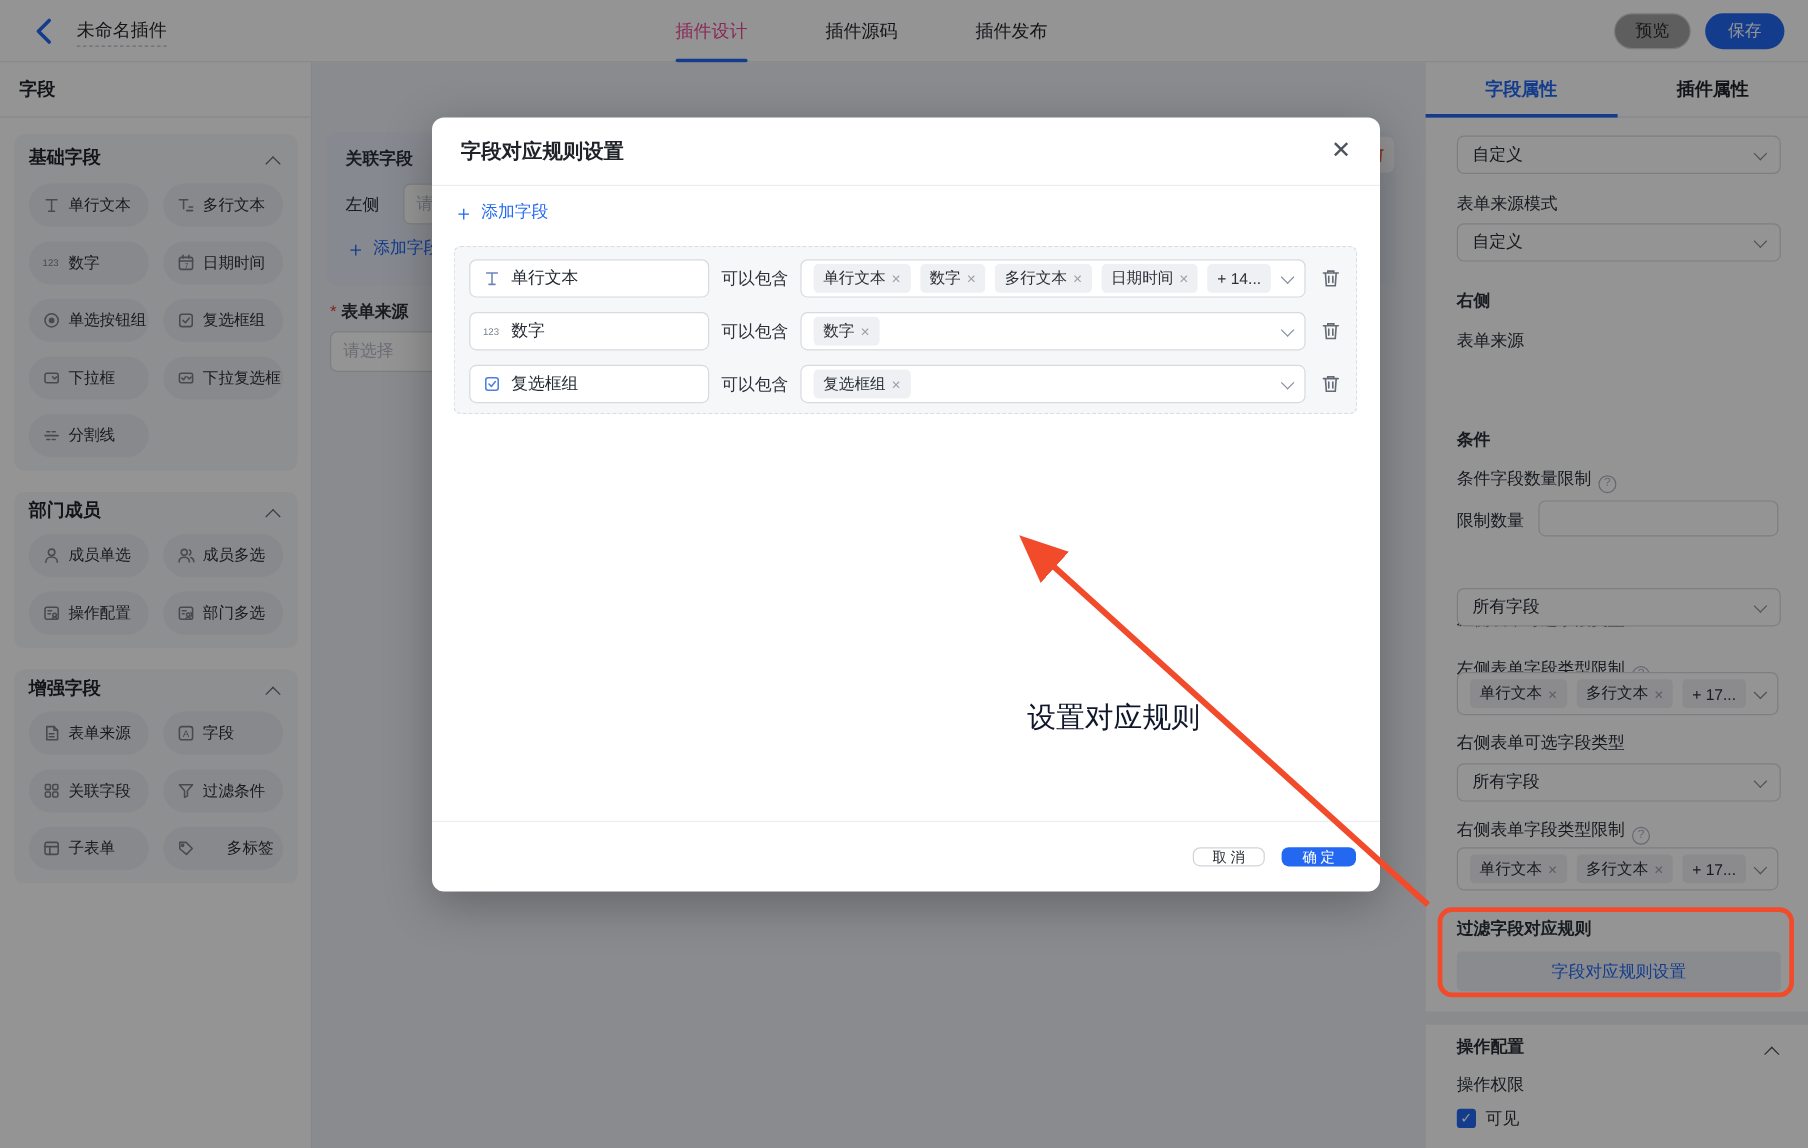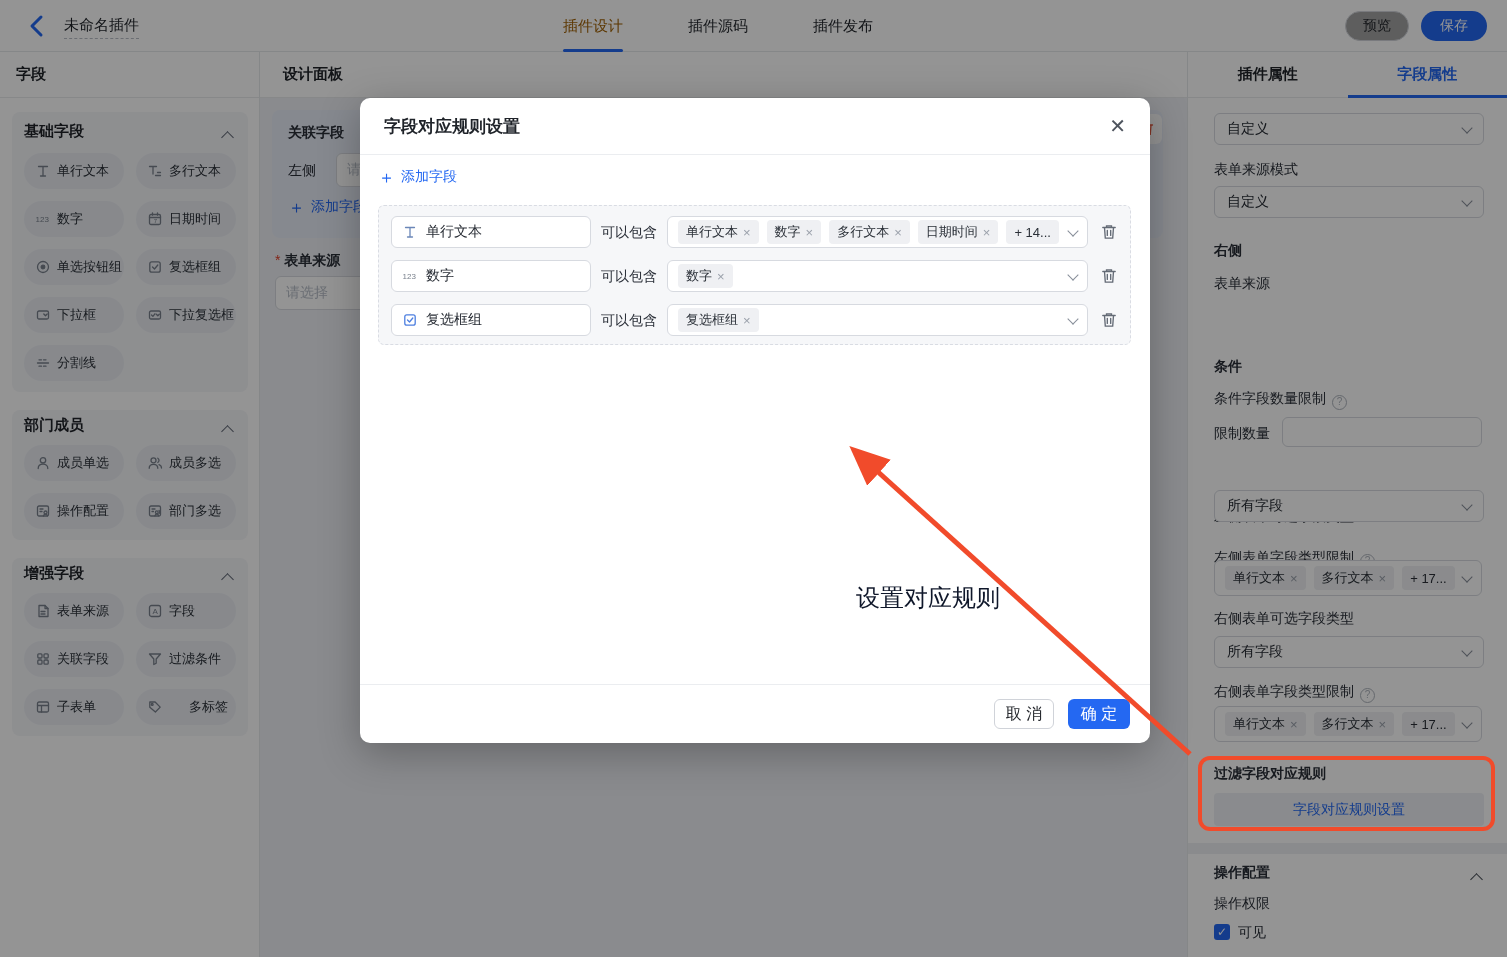--- a/index.html
+++ b/index.html
@@ -6,21 +6,21 @@
   *{box-sizing:border-box;font-family:"Liberation Sans","DejaVu Sans",sans-serif;}
   #stage{position:relative;width:1507px;height:957px;background:#fff;overflow:hidden;}
   .abs{position:absolute;}
   .bold{font-weight:700;}
   .lbl{font-size:14px;color:#2a2f38;line-height:16px;}
   .h15{font-size:15px;color:#1f2329;font-weight:700;}
   
   #topbar{position:absolute;left:0;top:0;width:1507px;height:52px;background:#fff;border-bottom:1px solid #e6e8eb;}
   .topbtn{position:absolute;top:11px;height:30px;border-radius:15px;font-size:14px;display:flex;align-items:center;justify-content:center;cursor:pointer;}
   .tab{position:relative;height:52px;display:flex;align-items:center;font-size:15px;color:#1f2329;cursor:pointer;}
-  .tab.active{color:#a16207;}
+  .tab.active{color:#ec4899;}
   .tab.active .tabline{position:absolute;left:0;right:0;bottom:0;height:3px;background:#2468f2;border-radius:2px;}
   
   #sidebar{position:absolute;left:0;top:52px;width:260px;bottom:0;background:#fff;border-right:1px solid #e6e8eb;}
   #sidebar .head{height:46px;border-bottom:1px solid #e8eaed;display:flex;align-items:center;padding-left:16px;}
   .group{position:absolute;left:12px;width:236px;background:#f5f6f9;border-radius:8px;}
   .gtitle{position:absolute;left:12px;top:10px;}
   .pill{position:absolute;width:100px;height:36px;border-radius:18px;background:#eaedf2;display:flex;align-items:center;gap:6px;padding-left:11px;font-size:13px;color:#2b3038;cursor:pointer;white-space:nowrap;}
   .pill .ic{width:16px;height:16px;flex:none;display:inline-flex;}
   .chevup{width:9px;height:9px;border-left:1.5px solid #5f6673;border-top:1.5px solid #5f6673;transform:rotate(45deg);display:inline-block;}
   .chev{width:8px;height:8px;border-right:1.5px solid #878e99;border-bottom:1.5px solid #878e99;transform:rotate(45deg);display:inline-block;margin-top:-3px;flex:none;}
@@ -41,21 +41,21 @@
   
   #dim{position:absolute;inset:0;background:rgba(0,0,0,0.42);z-index:40;}
   #modal{position:absolute;left:360px;top:98px;width:790px;height:645px;background:#fff;border-radius:10px;box-shadow:0 10px 40px rgba(0,0,0,.28);z-index:60;}
   #modal .mhead{height:57px;border-bottom:1px solid #ebedf0;display:flex;align-items:center;justify-content:space-between;padding:0 24px;}
   #mpanel{position:absolute;left:18px;top:107px;width:753px;height:140px;background:#f6f7f9;border:1px dashed #d9dce3;border-radius:6px;padding:10px 12px;display:flex;flex-direction:column;gap:12px;}
   .mrow{display:flex;align-items:center;height:32px;}
   .fieldbox{width:200px;height:32px;background:#fff;border:1px solid #d7dae0;border-radius:6px;display:flex;align-items:center;gap:8px;padding:0 10px;font-size:14px;color:#262b33;flex:none;}
   .mtags{height:32px;background:#fff;border:1px solid #d7dae0;border-radius:6px;flex:1;display:flex;align-items:center;gap:8px;padding:0 10px;margin:0 12px 0 10px;overflow:hidden;}
   .linkblue{color:#2468f2;font-size:14px;cursor:pointer;display:inline-flex;align-items:center;gap:6px;}
   .plus{font-size:17px;line-height:1;font-weight:400;}
-  .btn{height:30px;border-radius:6px;font-size:16px;display:flex;align-items:center;justify-content:center;cursor:pointer;}
+  .btn{height:16px;border-radius:6px;font-size:12px;display:flex;align-items:center;justify-content:center;cursor:pointer;font-family:Liberation Serif, serif;}
   
   .anno{z-index:70;}
   #annorect{position:absolute;left:1198px;top:756px;width:297px;height:75px;border:4px solid #f14b2b;border-radius:12px;z-index:70;pointer-events:none;}
   #annotext{position:absolute;left:856px;top:582px;font-size:24px;color:#0f172a;z-index:70;}
   .trashchip{position:absolute;width:30px;height:30px;background:#fdfdfd;border-radius:6px;display:flex;align-items:center;justify-content:center;}
   .ckbox{width:16px;height:16px;background:#2468f2;border-radius:3px;color:#fff;font-size:12px;display:inline-flex;align-items:center;justify-content:center;margin-right:8px;}
 </style>
 </head>
 <body>
 
@@ -273,23 +273,20 @@
               <path d="M2.8 8.3V3h5.3L13.2 8.1 8.4 13z"></path>
               <circle cx="5.2" cy="5.4" r="0.9"></circle>
             </svg>
           </span>
           <span>多标签</span>
         </div>
     </div>
   </div>
 
   <div id="canvas">
-    <div class="head">
-        <span class="h15">设计面板</span>
-      </div>
     <div class="abs" style="left:12px;top:58px;width:891px;height:128px;background:#e7ecf7;border-radius:8px;">
       <span class="abs lbl bold" style="left:16px;top:14px;">关联字段</span>
       <span class="abs lbl" style="left:16px;top:52px;">左侧</span>
       <div class="input abs" style="left:64px;top:43px;width:230px;height:34px;">
           <span class="ph">请先选择</span>
         </div>
       <span class="abs linkblue" style="left:16px;top:88px;">
           <span class="plus">＋</span>
           <span>添加字段</span>
         </span>
@@ -304,26 +301,26 @@
     <div class="abs" style="left:15px;top:199px;">
       <span style="color:#e0402a;font-size:14px;">* </span><span class="lbl bold">表单来源</span>
     </div>
     <div class="input abs" style="left:15px;top:224px;width:230px;height:34px;">
         <span class="ph">请选择</span>
       </div>
   </div>
 
   <div id="rightpanel">
     <div id="rtabs">
-      <div class="rtab">
-          <span>插件属性</span>
-        </div>
       <div class="rtab active">
           <span>字段属性</span>
           <span class="tabline"></span>
+        </div>
+      <div class="rtab">
+          <span>插件属性</span>
         </div>
     </div>
 
     <div class="sel" style="left:26px;top:61px;width:270px;">
         <span>自定义</span>
         <i class="chev"></i>
       </div>
 
     <span class="abs lbl" style="left:26px;top:109px;">表单来源模式</span>
     <div class="sel" style="left:26px;top:134px;width:270px;">

